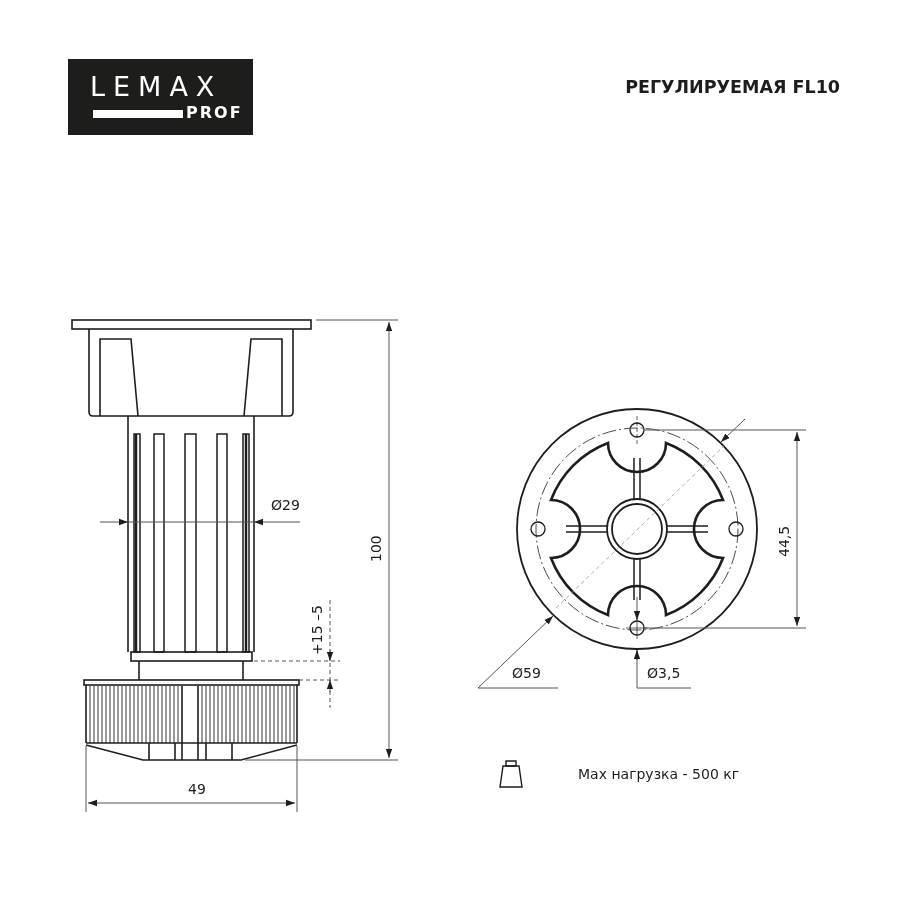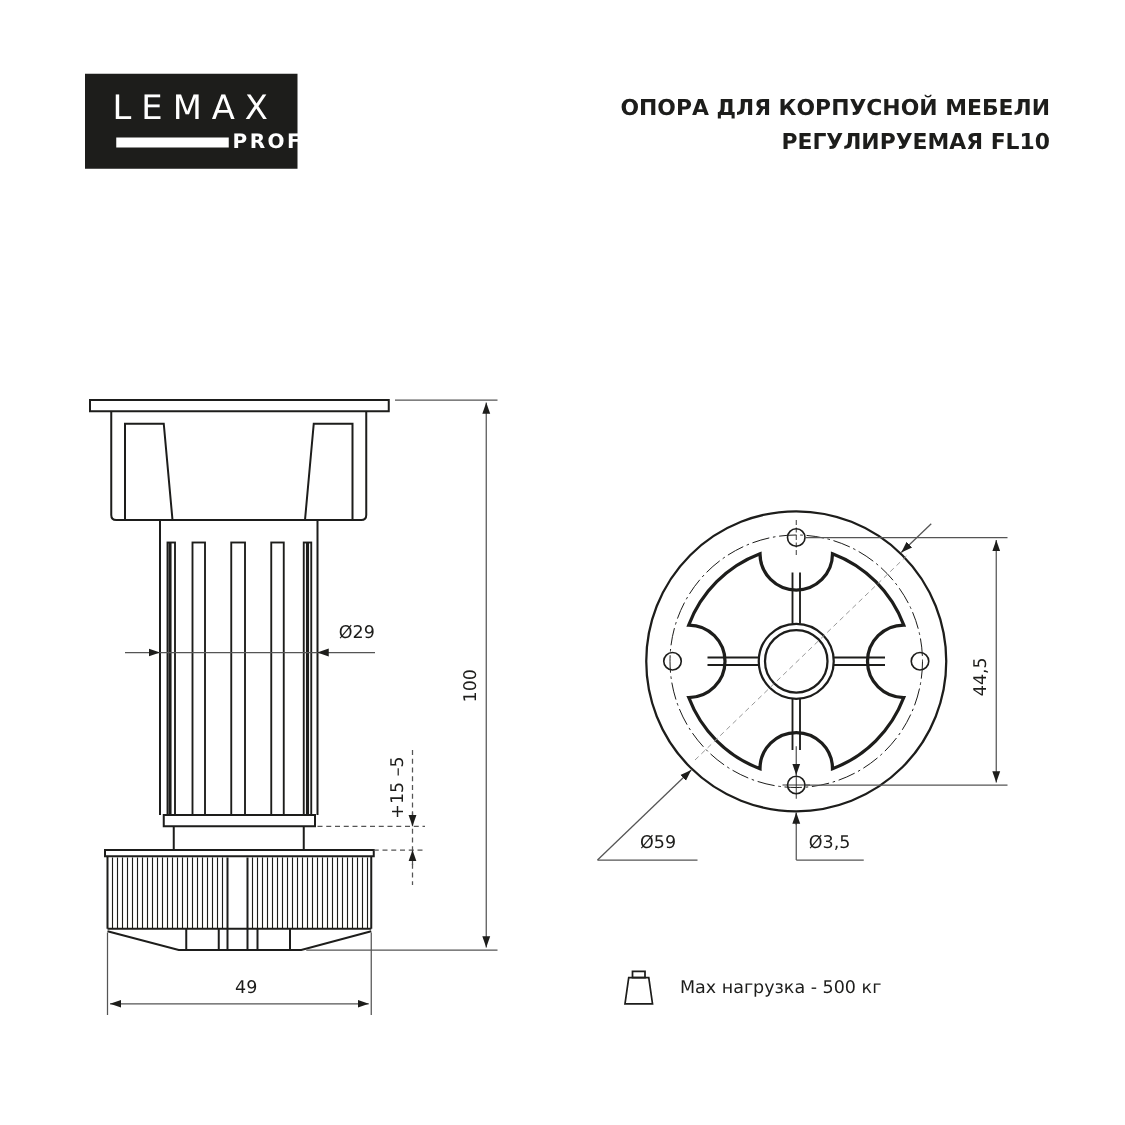--- a/index.html
+++ b/index.html
@@ -1,38 +1,37 @@
 <!DOCTYPE html>
 <html><head>
   <meta charset="utf-8">
   <style>
     html, body { margin: 0; padding: 0; background: #ffffff; }
     body { width: 900px; height: 900px; position: relative; overflow: hidden; font-family: "DejaVu Sans", sans-serif; color: #1d1d1b; }
-    .logo { position: absolute; left: 68px; top: 59px; width: 170px; height: 76px; background: #1d1d1b; }
+    .logo { position: absolute; left: 68px; top: 59px; width: 185px; height: 76px; background: #1d1d1b; }
     .logo-main { position: absolute; left: 22px; top: 12px; color: #fff; font-family: "DejaVu Sans", sans-serif; font-size: 27px; letter-spacing: 8px; font-weight: 400; }
     .logo-bar { position: absolute; left: 25px; top: 51px; width: 90px; height: 8px; background: #fff; }
     .logo-sub { position: absolute; left: 118px; top: 47px; color: #fff; font-family: "DejaVu Sans", sans-serif; font-size: 16px; font-weight: 700; letter-spacing: 2px; line-height: 14px; }
     .title { position: absolute; right: 60px; top: 74px; text-align: right; font-family: "DejaVu Sans", sans-serif; font-weight: 700; font-size: 17.5px; line-height: 27px; color: #1d1d1b; }
     .title div { white-space: nowrap; }
     svg.drawing { position: absolute; left: 0; top: 0; }
     .dim { font-family: "DejaVu Sans", sans-serif; font-size: 14px; fill: #1d1d1b; }
-    .load { position: absolute; left: 498px; top: 775px; display: flex; align-items: center; }
+    .load { position: absolute; left: 498px; top: 759px; display: flex; align-items: center; gap: 34px; }
     .load-text { margin-left: 20px; font-family: "DejaVu Sans", sans-serif; font-size: 14px; color: #1d1d1b; }
   </style>
 </head>
 <body>
 
 <div class="logo">
   <span class="logo-main">LEMAX</span>
   <span class="logo-bar"></span>
   <span class="logo-sub">PROF</span>
 </div>
 
 <div class="title">
-  <div>ОПОРА ДЛЯ КОРПУСНОЙ МЕБЕЛИ</div>
   <div>РЕГУЛИРУЕМАЯ FL10</div>
 </div>
 
 <svg class="drawing" width="900" height="900" viewBox="0 0 900 900">
   <defs>
     <marker id="arr" viewBox="0 0 10 10" refX="10" refY="5" markerWidth="9" markerHeight="9" orient="auto-start-reverse" markerUnits="userSpaceOnUse">
       <path d="M0,1.5 L10,5 L0,8.5 z" fill="#1d1d1b"></path>
     </marker>
   </defs>
 

